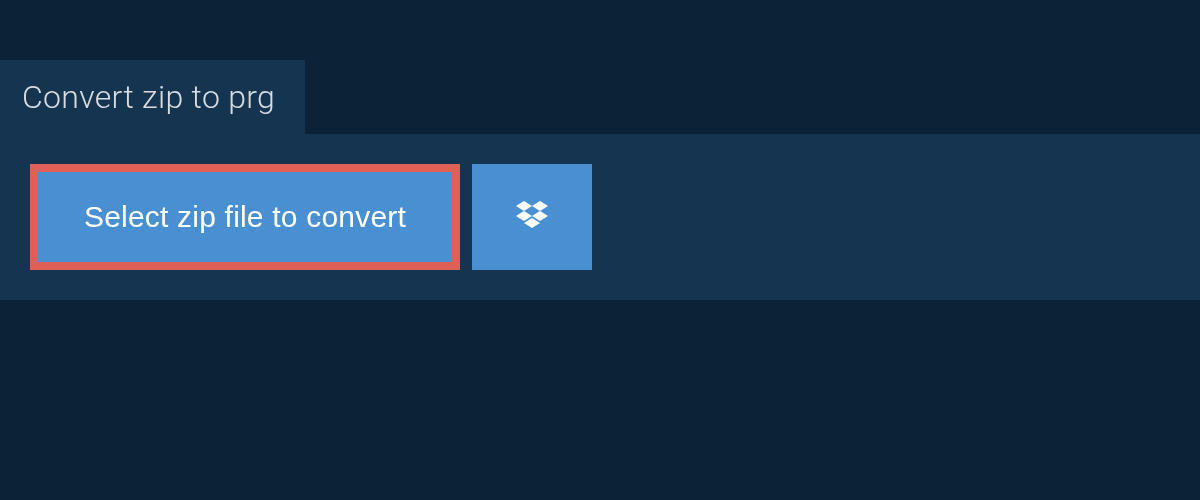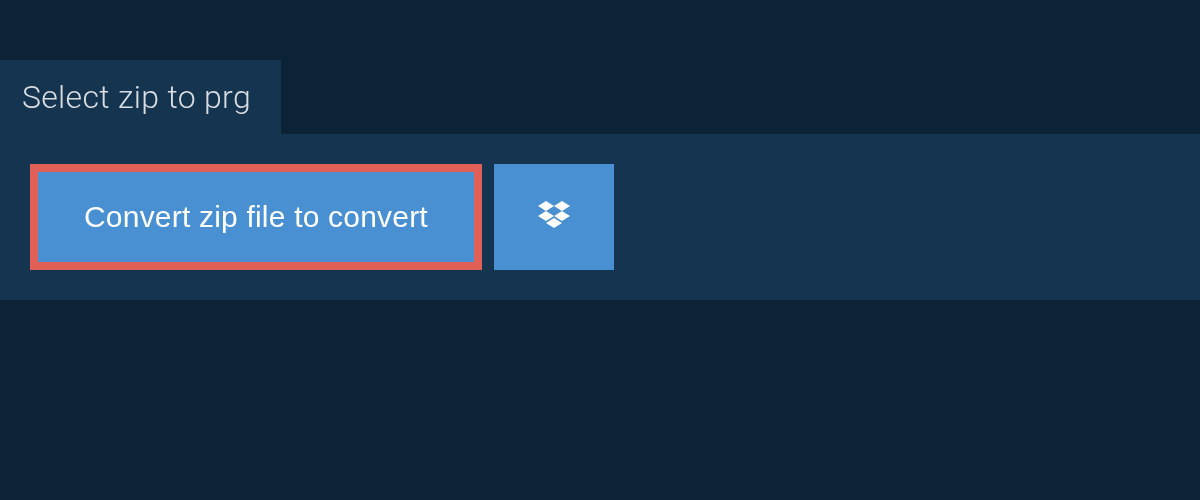--- a/index.html
+++ b/index.html
@@ -66,27 +66,27 @@
       height: 40px;
       display: block;
     }
   </style>
 </head>
 <body>
 
 
 
 <div class="tab-header">
-  <span class="tab-title">Select zip to prg</span>
+  <span class="tab-title">Convert zip to prg</span>
 </div>
 
 <div class="panel">
   <div class="button-row">
     <div class="select-wrap">
-      <button class="select-button">Convert zip file to convert</button>
+      <button class="select-button">Select zip file to convert</button>
     </div>
     <button class="dropbox-button">
       <span class="dropbox-icon">
         <svg viewBox="0 0 40 40" fill="#ffffff">
           <polygon points="12,4 20,9 12,14 4,9"></polygon>
           <polygon points="28,4 36,9 28,14 20,9"></polygon>
           <polygon points="12,14 20,19 12,24 4,19"></polygon>
           <polygon points="28,14 36,19 28,24 20,19"></polygon>
           <polygon points="20,21 28,26 20,31 12,26"></polygon>
         </svg>

